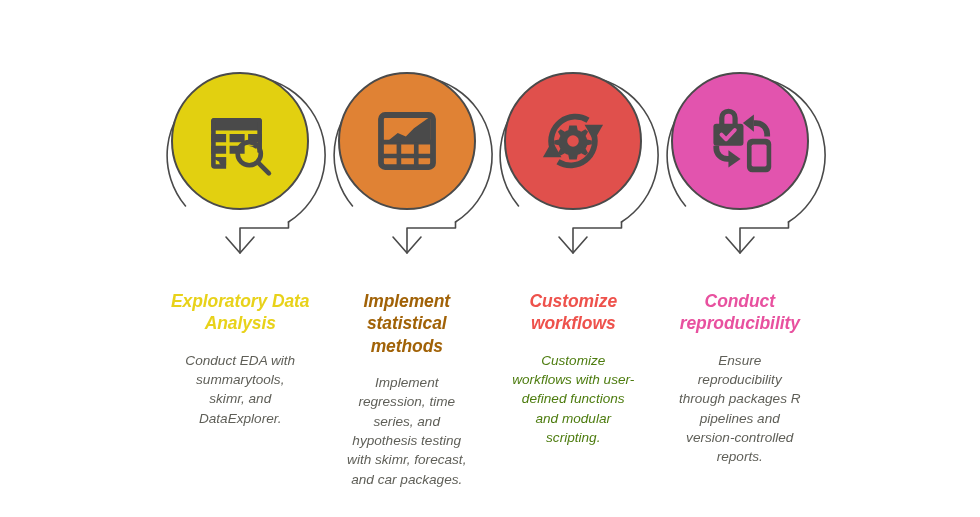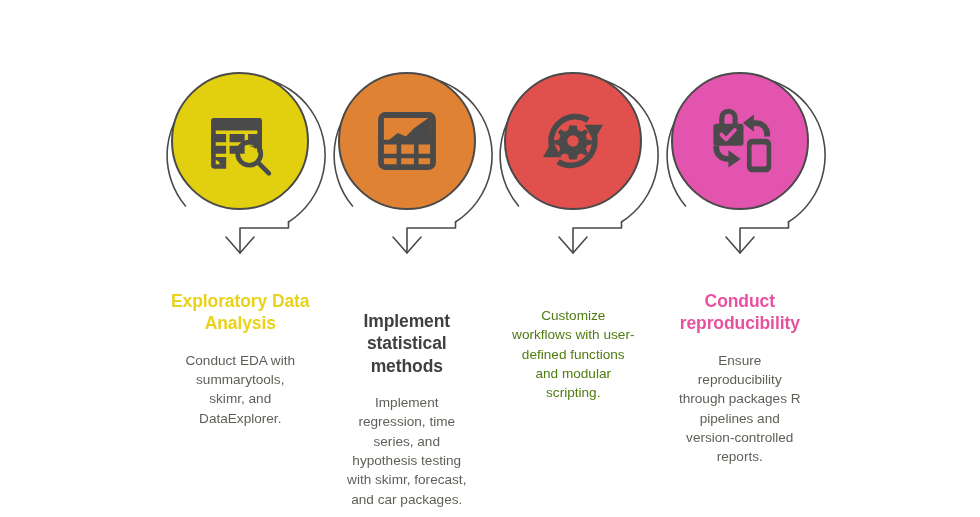--- a/index.html
+++ b/index.html
@@ -13,20 +13,21 @@
     overflow: hidden;
     font-family: "Liberation Sans", sans-serif;
     -webkit-font-smoothing: antialiased;
   }
 
   #infographic {
     position: relative;
     width: 980px;
     height: 517px;
     background: #ffffff;
+    font-style: italic;
   }
 
   .steps-row {
     position: absolute;
     left: 157px;
     top: 0;
     width: 666px;
     height: 517px;
     display: flex;
     flex-direction: row;
@@ -159,21 +160,21 @@
                 <path d="M10 43h44v4H10z"></path>
                 <path d="M23 33h4v22h-4z"></path>
                 <path d="M38 33h4v22h-4z"></path>
                 <path d="M14 33 L24 25 L31 28 L38 21 L52 11 L52 33 Z"></path>
               </g>
             </svg>
           </span>
         </div>
       </div>
       <div class="text-block">
-        <h3 class="step-title" style="color: #404040; margin-top: 20px;">Implement statistical methods</h3>
+        <h3 class="step-title" style="color: #a16207;">Implement statistical methods</h3>
         <p class="step-desc" style="color: rgb(95, 95, 88);">Implement regression, time series, and hypothesis testing with skimr, forecast, and car packages.</p>
       </div>
     </div>
 
     <div class="step">
       <div class="node">
         <svg class="ring-svg" viewBox="0 0 166 200">
           <path d="M 131.5 166 A 79 79 0 1 0 28.5 150" fill="none" stroke="#4a4a4a" stroke-width="1.6" stroke-linecap="round"></path>
           <path d="M 131.5 166 L 131.5 172 L 83 172 L 83 197" fill="none" stroke="#4a4a4a" stroke-width="1.6" stroke-linejoin="round" stroke-linecap="round"></path>
           <path d="M 69 181 L 83 197 L 97 181" fill="none" stroke="#4a4a4a" stroke-width="1.6" stroke-linejoin="round" stroke-linecap="round"></path>
@@ -189,20 +190,21 @@
               <path d="M50 32 L42 18 L58 18 Z" fill="#4a4a4a"></path>
               <g fill="#4a4a4a">
                 <path d="M32 18.5 l3.2 0 0.9 4.1 a10 10 0 0 1 3 1.3 l3.6-2.1 2.3 2.3 -2.1 3.6 a10 10 0 0 1 1.3 3 l4.1 0.9 0 3.2 -4.1 0.9 a10 10 0 0 1-1.3 3 l2.1 3.6 -2.3 2.3 -3.6-2.1 a10 10 0 0 1-3 1.3 l-0.9 4.1 -3.2 0 -3.2 0 -0.9-4.1 a10 10 0 0 1-3-1.3 l-3.6 2.1 -2.3-2.3 2.1-3.6 a10 10 0 0 1-1.3-3 l-4.1-0.9 0-3.2 4.1-0.9 a10 10 0 0 1 1.3-3 l-2.1-3.6 2.3-2.3 3.6 2.1 a10 10 0 0 1 3-1.3 l0.9-4.1 z"></path>
               </g>
               <circle cx="32" cy="32" r="5" fill="#E0504C"></circle>
             </svg>
           </span>
         </div>
       </div>
       <div class="text-block">
+        <h3 class="step-title" style="color: rgb(238, 82, 76);">Customize workflows</h3>
         <p class="step-desc" style="color: #4d7c0f;">Customize workflows with user-defined functions and modular scripting.</p>
       </div>
     </div>
 
     <div class="step">
       <div class="node">
         <svg class="ring-svg" viewBox="0 0 166 200">
           <path d="M 131.5 166 A 79 79 0 1 0 28.5 150" fill="none" stroke="#4a4a4a" stroke-width="1.6" stroke-linecap="round"></path>
           <path d="M 131.5 166 L 131.5 172 L 83 172 L 83 197" fill="none" stroke="#4a4a4a" stroke-width="1.6" stroke-linejoin="round" stroke-linecap="round"></path>
           <path d="M 69 181 L 83 197 L 97 181" fill="none" stroke="#4a4a4a" stroke-width="1.6" stroke-linejoin="round" stroke-linecap="round"></path>

